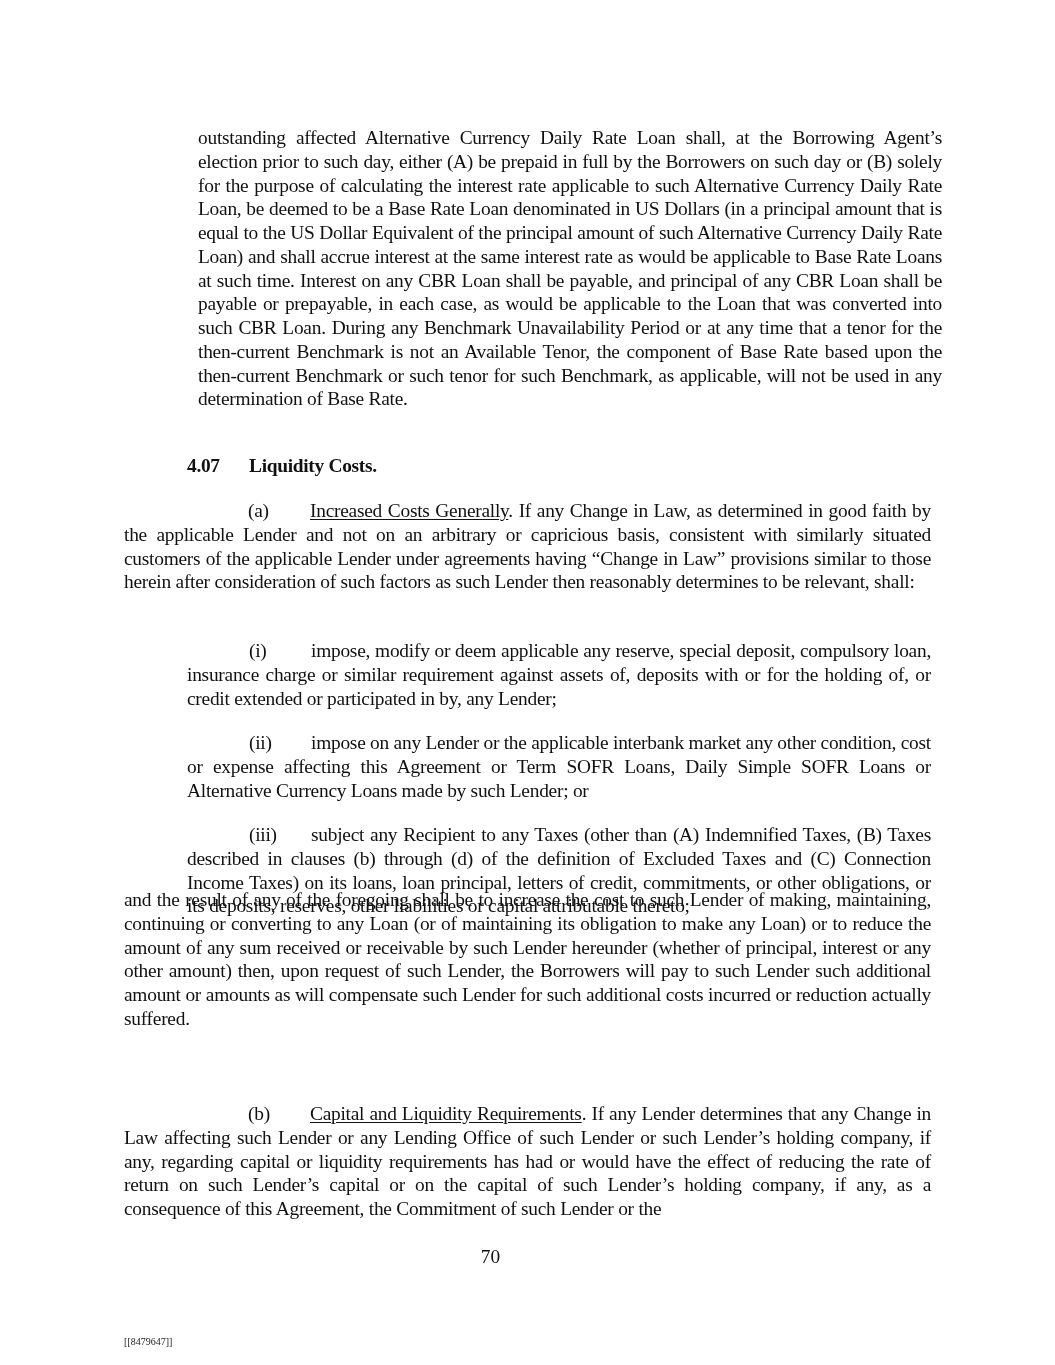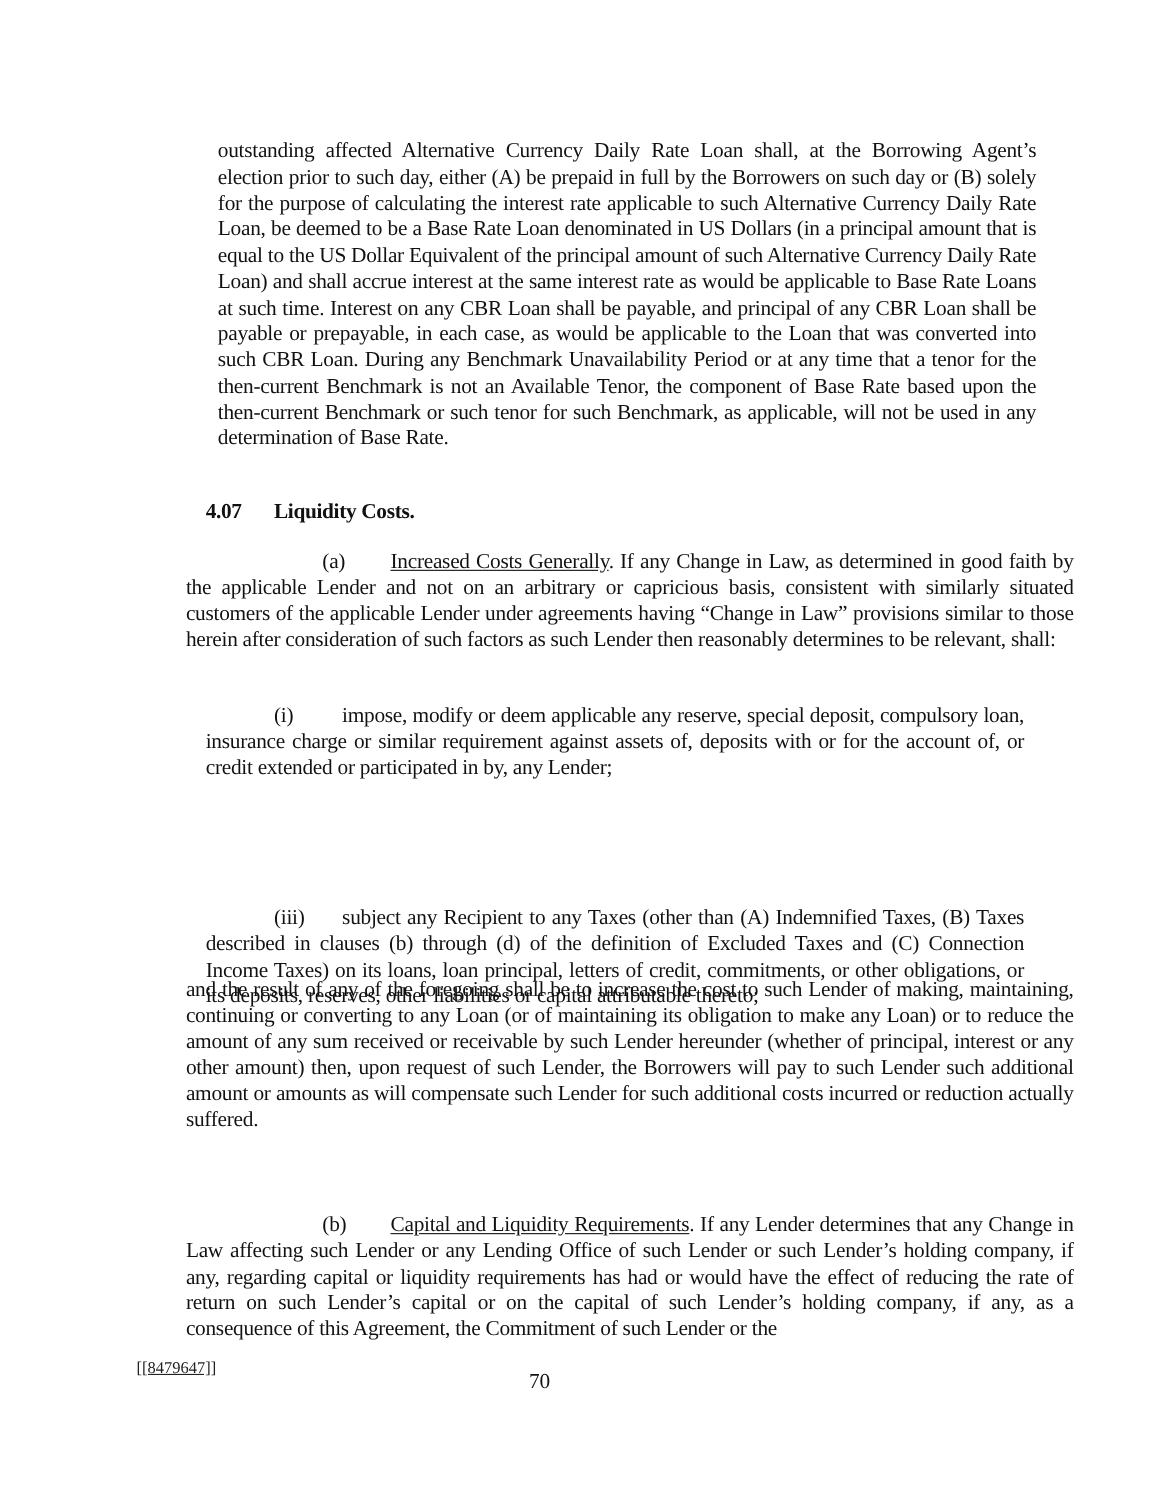--- a/index.html
+++ b/index.html
@@ -2,47 +2,48 @@
 <html><head>
   <meta charset="utf-8">
   <style>
     html, body { margin: 0; padding: 0; background: #ffffff; }
     body { width: 1055px; height: 1365px; position: relative; overflow: hidden;
            font-family: "Liberation Serif", "DejaVu Serif", serif; color: #111; }
     .page { position: absolute; left: 0; top: 0; width: 1055px; height: 1365px; }
     .para { position: absolute; font-size: 19.4px; line-height: 23.75px; text-align: justify;
             letter-spacing: -0.25px; word-spacing: 0px; margin: 0; }
     .block-indent { left: 187px; width: 744px; }
-    .block-full { left: 124px; width: 807px; margin-left: 45px; }
+    .block-full { left: 124px; width: 807px; }
     .first-indent-full { text-indent: 124px; }
     .first-indent-block { text-indent: 62px; }
     .tab-num { display: inline-block; width: 62px; text-indent: 0; }
     .heading { position: absolute; left: 187px; top: 455px; font-size: 19.4px; font-weight: bold; letter-spacing: -0.3px; }
     .heading .num { display: inline-block; width: 62px; }
     .u { text-decoration: underline; text-underline-offset: 2px; }
     .page-number { position: absolute; top: 1246px; left: 0; width: 981px; text-align: center; font-size: 19.4px; }
-    .doc-id { position: absolute; top: 1236px; left: 124px; font-size: 15px; color: #222; text-decoration: underline; }
+    .doc-id { position: absolute; top: 1336px; left: 124px; font-size: 10px; color: #222; }
   </style>
 </head>
 <body>
 
 <div class="page">
 
   <p class="para block-indent" style="top:126px;margin-left:11px;">
     <span>outstanding affected Alternative Currency Daily Rate Loan shall, at the Borrowing Agent’s election prior to such day, either (A) be prepaid in full by the Borrowers on such day or (B) solely for the purpose of calculating the interest rate applicable to such Alternative Currency Daily Rate Loan, be deemed to be a Base Rate Loan denominated in US Dollars (in a principal amount that is equal to the US Dollar Equivalent of the principal amount of such Alternative Currency Daily Rate Loan) and shall accrue interest at the same interest rate as would be applicable to Base Rate Loans at such time.  Interest on any CBR Loan shall be payable, and principal of any CBR Loan shall be payable or prepayable, in each case, as would be applicable to the Loan that was converted into such CBR Loan.  During any Benchmark Unavailability Period or at any time that a tenor for the then-current Benchmark is not an Available Tenor, the component of Base Rate based upon the then-current Benchmark or such tenor for such Benchmark, as applicable, will not be used in any determination of Base Rate.</span>
   </p>
 
   <div class="heading">
     <span class="num">4.07</span><span>Liquidity Costs.</span>
   </div>
 
   <p class="para block-full first-indent-full" style="top:499px;"><span class="tab-num">(a)</span><span class="u">Increased Costs Generally</span><span>.  If any Change in Law, as determined in good faith by the applicable Lender and not on an arbitrary or capricious basis, consistent with similarly situated customers of the applicable Lender under agreements having “Change in Law” provisions similar to those herein after consideration of such factors as such Lender then reasonably determines to be relevant, shall:</span></p>
 
-  <p class="para block-indent first-indent-block" style="top:639px;"><span class="tab-num">(i)</span><span>impose, modify or deem applicable any reserve, special deposit, compulsory loan, insurance charge or similar requirement against assets of, deposits with or for the account of, or credit extended or participated in by, any Lender;</span></p>
+  <p class="para block-indent first-indent-block" style="top:639px;"><span class="tab-num">(i)</span><span>impose, modify or deem applicable any reserve, special deposit, compulsory loan, insurance charge or similar requirement against assets of, deposits with or for the holding of, or credit extended or participated in by, any Lender;</span></p>
 
+  <p class="para block-indent first-indent-block" style="top:731px;"><span class="tab-num">(ii)</span><span>impose on any Lender or the applicable interbank market any other condition, cost or expense affecting this Agreement or Term SOFR Loans, Daily Simple SOFR Loans or Alternative Currency Loans made by such Lender; or</span></p>
 
   <p class="para block-indent first-indent-block" style="top:823px;"><span class="tab-num">(iii)</span><span>subject any Recipient to any Taxes (other than (A) Indemnified Taxes, (B) Taxes described in clauses (b) through (d) of the definition of Excluded Taxes and (C) Connection Income Taxes) on its loans, loan principal, letters of credit, commitments, or other obligations, or its deposits, reserves, other liabilities or capital attributable thereto;</span></p>
 
   <p class="para block-full" style="top:888px;">
     <span>and the result of any of the foregoing shall be to increase the cost to such Lender of making, maintaining, continuing or converting to any Loan (or of maintaining its obligation to make any Loan) or to reduce the amount of any sum received or receivable by such Lender hereunder (whether of principal, interest or any other amount) then, upon request of such Lender, the Borrowers will pay to such Lender such additional amount or amounts as will compensate such Lender for such additional costs incurred or reduction actually suffered.</span>
   </p>
 
   <p class="para block-full first-indent-full" style="top:1102px;"><span class="tab-num">(b)</span><span class="u">Capital and Liquidity Requirements</span><span>.  If any Lender determines that any Change in Law affecting such Lender or any Lending Office of such Lender or such Lender’s holding company, if any, regarding capital or liquidity requirements has had or would have the effect of reducing the rate of return on such Lender’s capital or on the capital of such Lender’s holding company, if any, as a consequence of this Agreement, the Commitment of such Lender or the</span></p>
 
   <div class="page-number">70</div>

